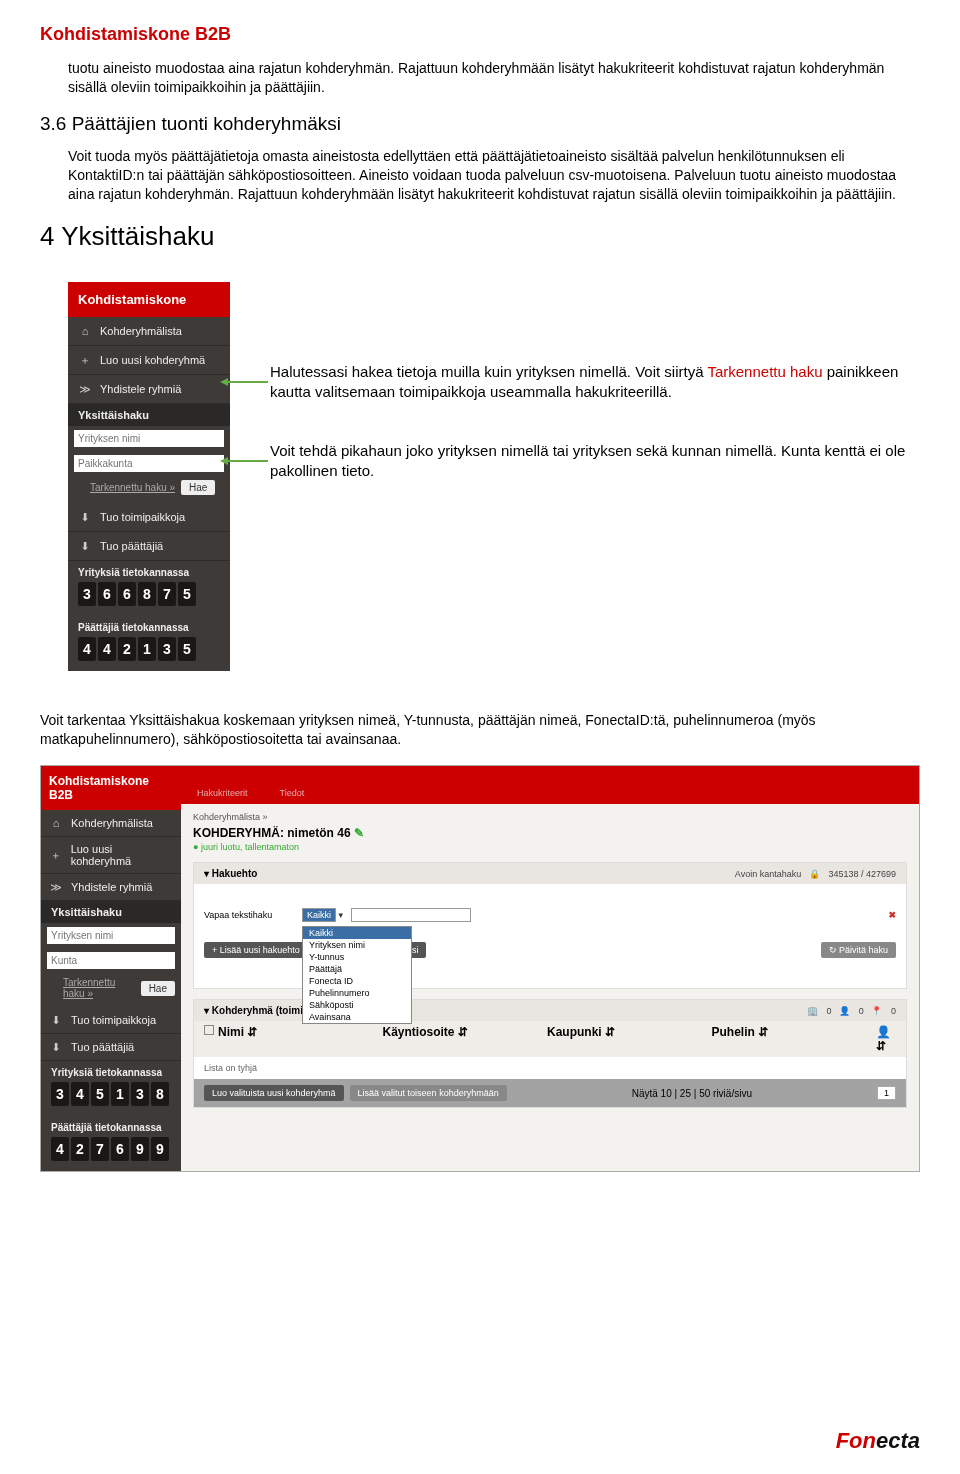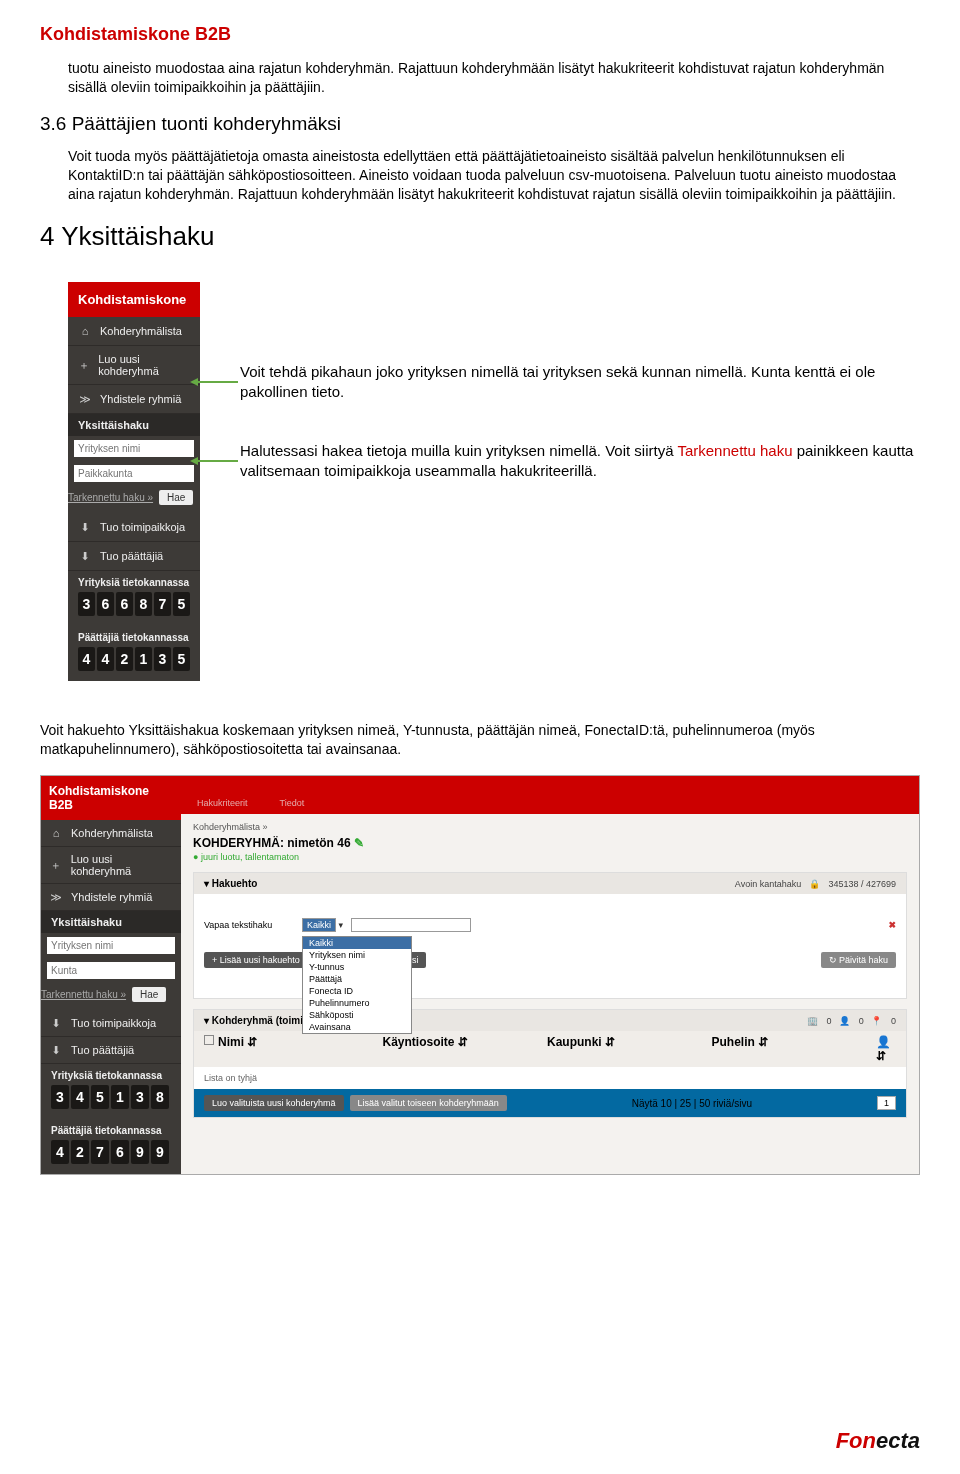--- a/index.html
+++ b/index.html
@@ -15,28 +15,28 @@
   .para { margin: 4px 0 16px 28px; line-height: 1.35; }
   .section-num { font-size: 19px; margin: 8px 0 12px 0; font-weight: 400; }
   .h4 { font-size: 26px; margin: 18px 0 12px 0; font-weight: 400; }
   .screenshot-row { display: flex; gap: 40px; margin: 30px 0 40px 28px; align-items: flex-start; }
   .callouts { flex: 1; padding-top: 80px; position: relative; }
   .callout { font-size: 15px; line-height: 1.3; margin-bottom: 40px; position: relative; }
   .callout .link { color: #c00; }
   .arrow-svg { position: absolute; left: -50px; top: 10px; }
 
   
-  .sidebar { width: 132px; background: #3d3a37; color: #eee; font-size: 11px; }
+  .sidebar { width: 162px; background: #3d3a37; color: #eee; font-size: 11px; }
   .sb-header { background: #c00; color: #fff; font-weight: bold; font-size: 13px; padding: 10px 10px; }
   .sb-item { display: flex; align-items: center; gap: 8px; padding: 7px 10px; border-bottom: 1px solid #2e2b29; cursor: pointer; }
   .sb-item .ic { width: 14px; height: 14px; display: inline-flex; align-items: center; justify-content: center; color: #ccc; font-size: 11px; }
   .sb-section-label { background: #2b2927; padding: 5px 10px; font-weight: bold; }
   .sb-input-row { padding: 4px 6px; }
   .sb-input { width: 100%; background: #fff; border: none; padding: 3px 4px; font-size: 10px; color: #333; }
-  .sb-search-row { padding: 4px 6px 8px 0; display: flex; align-items: center; gap: 6px; }
+  .sb-search-row { padding: 4px 6px 8px 6px; display: flex; align-items: center; gap: 6px; margin-left: 16px; }
   .sb-link { color: #aaa; text-decoration: underline; font-size: 10px; cursor: pointer; }
   .sb-btn { background: #eee; color: #333; border: none; padding: 2px 8px; font-size: 10px; border-radius: 2px; cursor: pointer; }
   .sb-counter-wrap { padding: 6px 10px 10px 10px; }
   .sb-counter-label { font-size: 10px; font-weight: bold; margin-bottom: 4px; }
   .sb-counter { display: flex; gap: 2px; }
   .sb-digit { background: #1a1816; color: #fff; width: 18px; height: 24px; display: inline-flex; align-items: center; justify-content: center; font-size: 14px; font-weight: bold; border-radius: 2px; }
 
   
   .app-shot { display: flex; border: 1px solid #aaa; margin-top: 12px; font-size: 10px; }
   .app-shot .sidebar { width: 140px; }
@@ -60,21 +60,21 @@
   .sel.open { background: #3b6ea5; color: #fff; }
   .dropdown { position: relative; display: inline-block; }
   .dd-list { position: absolute; top: 16px; left: 0; background: #fff; border: 1px solid #888; font-size: 9px; width: 110px; z-index: 5; }
   .dd-list div { padding: 1px 6px; }
   .dd-list .hl { background: #3b6ea5; color: #fff; }
   .btn-dark { background: #555; color: #fff; border: none; padding: 3px 8px; font-size: 9px; border-radius: 2px; cursor: pointer; }
   .right-x { color: #c33; font-weight: bold; cursor: pointer; }
   .table-head { display: flex; background: #f0ede9; padding: 4px 10px; font-size: 12px; font-weight: bold; gap: 4px; }
   .table-head .col { flex: 1; }
   .table-empty { padding: 6px 10px; font-size: 9px; color: #666; }
-  .panel-foot { background: #0369a1; padding: 6px 10px; display: flex; justify-content: space-between; align-items: center; }
+  .panel-foot { background: #a3a3a3; padding: 6px 10px; display: flex; justify-content: space-between; align-items: center; }
   .page-num-box { background: #fff; border: 1px solid #aaa; padding: 1px 6px; font-size: 9px; }
 
   .page-number { text-align: center; font-size: 14px; margin-top: 30px; }
   .footer-logo { position: absolute; bottom: 20px; right: 40px; font-size: 22px; font-weight: bold; font-style: italic; }
   .footer-logo .f1 { color: #c00; }
   .footer-logo .f2 { color: #111; text-align: center; }
   .chk { display:inline-block; width:10px; height:10px; border:1px solid #888; }
 </style>
 </head>
 <body>
@@ -142,33 +142,33 @@
         </div>
       </div>
     </div>
 
     <div class="callouts">
       <div class="callout">
         <svg class="arrow-svg" width="50" height="20">
             <line x1="48" y1="10" x2="4" y2="10" stroke="#6a4" stroke-width="2"></line>
             <polygon points="0,10 8,6 8,14" fill="#6a4"></polygon>
           </svg>
-        <span>Voit tehdä pikahaun joko yrityksen nimellä tai yrityksen sekä kunnan nimellä. Kunta kenttä ei ole pakollinen tieto.</span>
+        <span>Halutessasi hakea tietoja muilla kuin yrityksen nimellä. Voit siirtyä </span><span class="link">Tarkennettu haku</span><span> painikkeen kautta valitsemaan toimipaikkoja useammalla hakukriteerillä.</span>
       </div>
       <div class="callout">
         <svg class="arrow-svg" width="50" height="20">
             <line x1="48" y1="10" x2="4" y2="10" stroke="#6a4" stroke-width="2"></line>
             <polygon points="0,10 8,6 8,14" fill="#6a4"></polygon>
           </svg>
-        <span>Halutessasi hakea tietoja muilla kuin yrityksen nimellä. Voit siirtyä </span><span class="link">Tarkennettu haku</span><span> painikkeen kautta valitsemaan toimipaikkoja useammalla hakukriteerillä.</span>
+        <span>Voit tehdä pikahaun joko yrityksen nimellä tai yrityksen sekä kunnan nimellä. Kunta kenttä ei ole pakollinen tieto.</span>
       </div>
     </div>
   </div>
 
-  <p class="para" style="margin-left:0">Voit hakuehto Yksittäishakua koskemaan yrityksen nimeä, Y-tunnusta, päättäjän nimeä, FonectaID:tä, puhelinnumeroa (myös matkapuhelinnumero), sähköpostiosoitetta tai avainsanaa.</p>
+  <p class="para" style="margin-left:0">Voit tarkentaa Yksittäishakua koskemaan yrityksen nimeä, Y-tunnusta, päättäjän nimeä, FonectaID:tä, puhelinnumeroa (myös matkapuhelinnumero), sähköpostiosoitetta tai avainsanaa.</p>
 
   <div class="app-shot">
     <div class="sidebar">
       <div class="sb-header">Kohdistamiskone B2B</div>
       <div class="sb-item">
           <span class="ic">⌂</span>
           <span>Kohderyhmälista</span>
         </div>
       <div class="sb-item">
           <span class="ic">＋</span>

